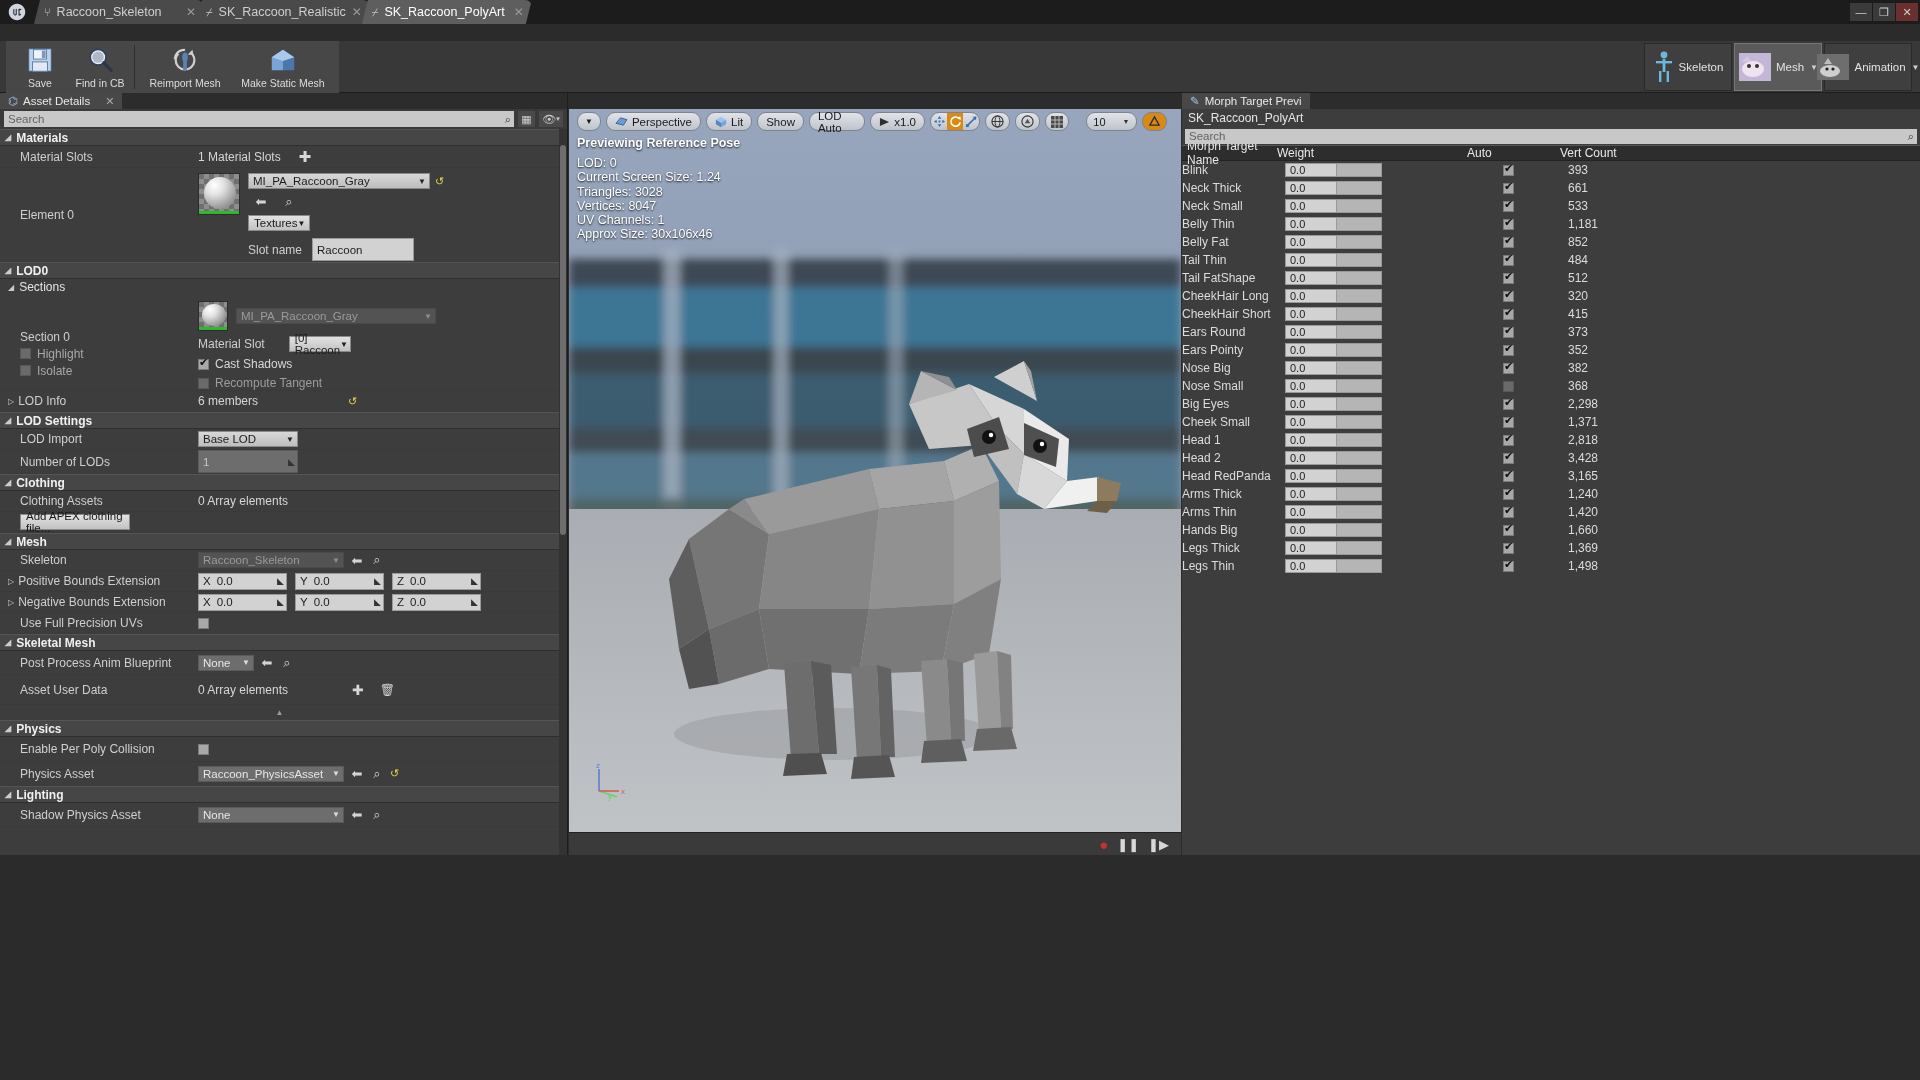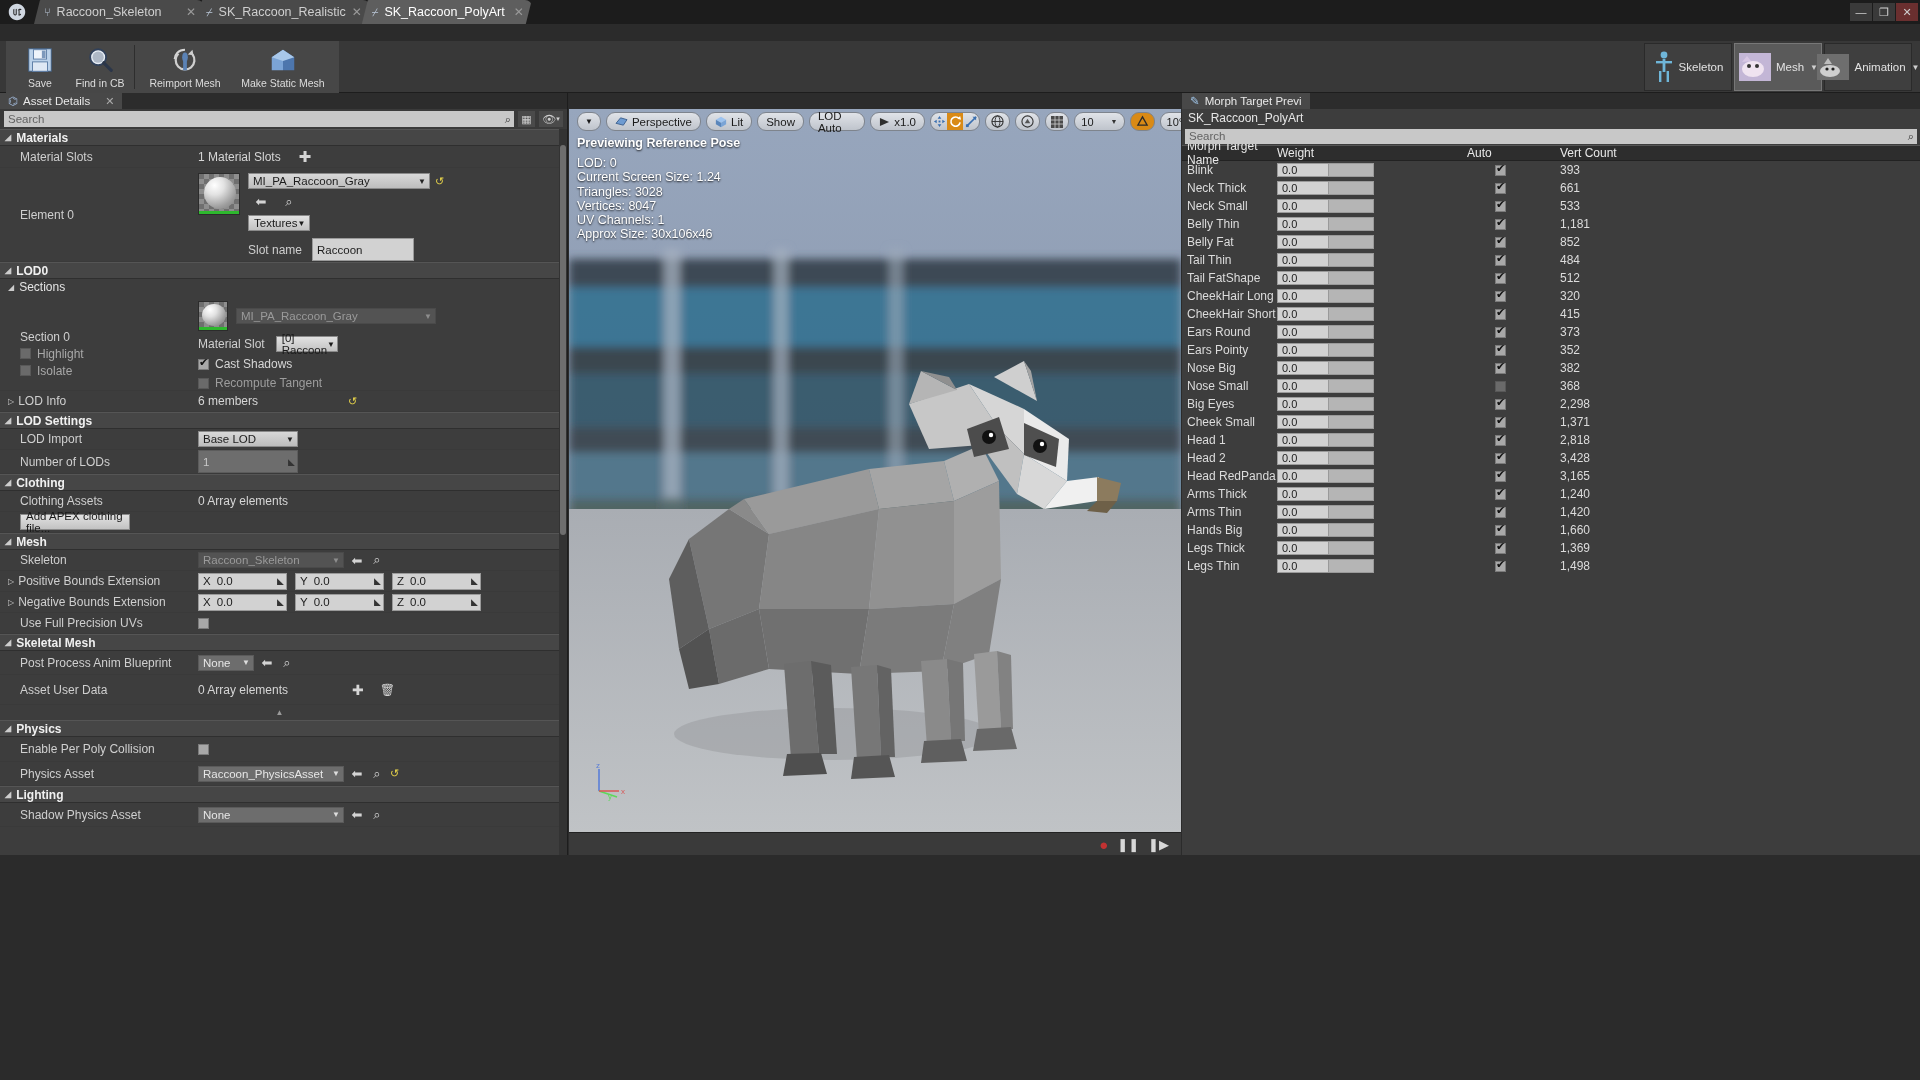--- a/index.html
+++ b/index.html
@@ -123,21 +123,21 @@
     background:linear-gradient(#8e9bb0 0%, #8a97ad 28%, #7f8ca1 36%, #9aa2ae 44%, #b3b6ba 52%, #b9bcc0 100%); }
   #vp-toolbar { position:absolute; left:8px; top:3px; display:flex; align-items:center; gap:5px; z-index:5; }
   .vbtn { height:19px; background:linear-gradient(#e0e3e8,#bfc4cc); border:1px solid #7e848d;
     border-radius:9px; display:flex; align-items:center; gap:4px; padding:0 8px; color:#1a1a1a;
     font-size:11.5px; }
   .vgroup { height:19px; background:linear-gradient(#e0e3e8,#bfc4cc); border:1px solid #7e848d;
     border-radius:9px; display:flex; align-items:stretch; overflow:hidden; }
   .vgroup .gi { width:21px; display:flex; align-items:center; justify-content:center; font-size:11px; color:#222; }
   .vgroup .gi.on { background:#d98a16; }
   .vnum { height:19px; background:linear-gradient(#e0e3e8,#bfc4cc); border:1px solid #7e848d;
-    border-radius:9px; display:flex; align-items:center; gap:17px; padding:0 6px; font-size:11px; color:#1a1a1a; }
+    border-radius:9px; display:flex; align-items:center; gap:17px; padding:0 6px; font-size:11px; color:#1a1a1a;margin-left:12px; }
   .vnum .dd { font-size:7px; color:#333; }
   #vp-stats { position:absolute; left:8px; top:27px; color:#fff; font-size:12.5px; line-height:14.2px;
     text-shadow:0 1px 2px rgba(0,0,0,.85); z-index:4; }
   #vp-stats .hdr { font-weight:bold; margin-bottom:6px; }
   #axisgizmo { position:absolute; left:24px; bottom:28px; z-index:4; }
   #vp-bottom { position:absolute; left:0; bottom:0; width:612px; height:23px; background:#3a3a3a;
     display:flex; align-items:center; justify-content:flex-end; gap:9px; padding-right:12px;
     border-top:1px solid #222; }
   .pbtn { color:#d8d8d8; font-size:13px; }
 
@@ -151,21 +151,21 @@
   #rp-search { flex:1; height:15px; background:#c8c8c8; color:#636363; font-size:11.5px;
     display:flex; align-items:center; padding:0 4px; position:relative; }
   #rp-search .mag { position:absolute; right:3px; color:#333; font-size:11px; }
   #rp-head { height:16px; background:#2d2d2d; display:flex; align-items:center; font-size:12px;
     color:#e8e8e8; border-top:1px solid #555; border-bottom:1px solid #222; }
   .mcol-name { width:95px; padding-left:5px; }
   .mcol-weight { width:190px; }
   .mcol-auto { width:93px; }
   .mcol-vert { width:90px; }
   .mrow { height:18px; display:flex; align-items:center; font-size:12px; color:#dcdcdc; }
-  .mrow .nm { width:95px; padding-left:5px; }
+  .mrow .nm { width:103px; }
   .mrow .wt { width:190px; display:flex; align-items:center; }
   .wbox { width:52px; height:14px; background:#d2d2d2; border:1px solid #9a9a9a; color:#1c1c1c;
     font-size:11px; display:flex; align-items:center; padding-left:4px; }
   .wslide { width:45px; height:14px; background:#b5b5b5; border:1px solid #9a9a9a; border-left:none; }
   .mrow .au { width:93px; display:flex; align-items:center; padding-left:28px; }
   .mrow .vc { width:90px; }
 </style>
 </head>
 <body>
 
@@ -379,21 +379,21 @@
         <div style="display:flex;align-items:center;gap:8px">
           <div class="thumbmat sm">
             <div class="sphere"></div>
             <div class="bar"></div>
           </div>
           <div class="combo dis" style="width:200px">
             <span>MI_PA_Raccoon_Gray</span>
             <span class="cv">▼</span>
           </div>
         </div>
-        <div style="display:flex;align-items:center;gap:11px">
+        <div style="display:flex;align-items:center;gap:24px">
           <span style="color:#cfcfcf">Material Slot</span>
           <div class="btn3d" style="width:62px;justify-content:space-between">
             <span>[0] Raccoon</span>
             <span style="font-size:8px">▼</span>
           </div>
         </div>
         <div style="display:flex;align-items:center;gap:6px">
           <span class="chk on"></span>
           <span>Cast Shadows</span>
         </div>

